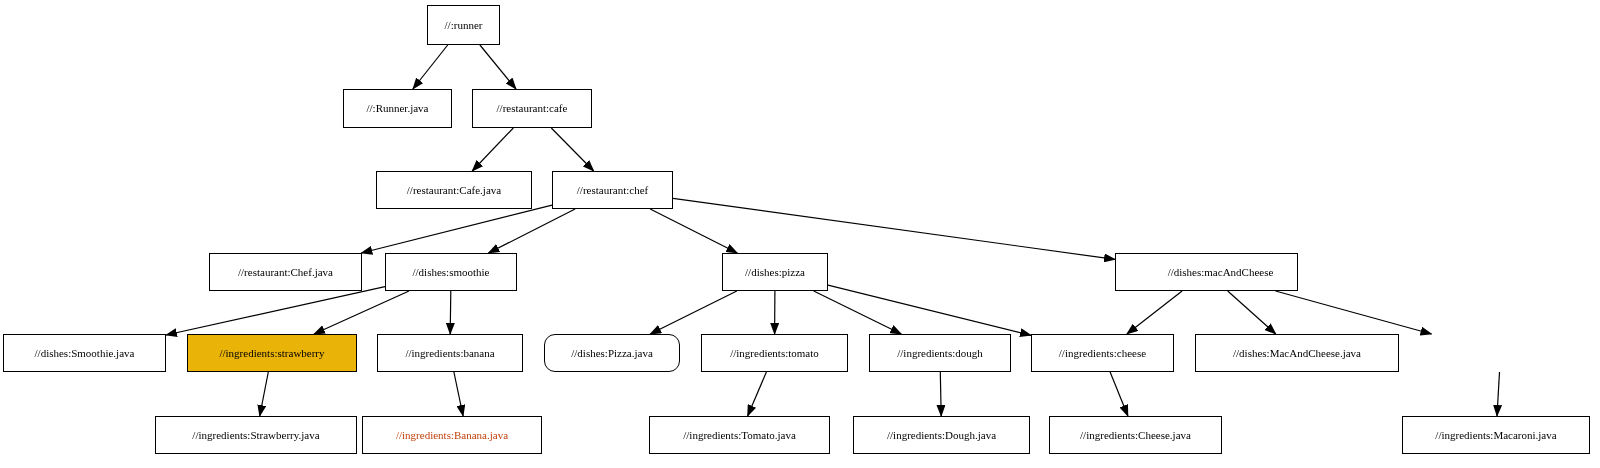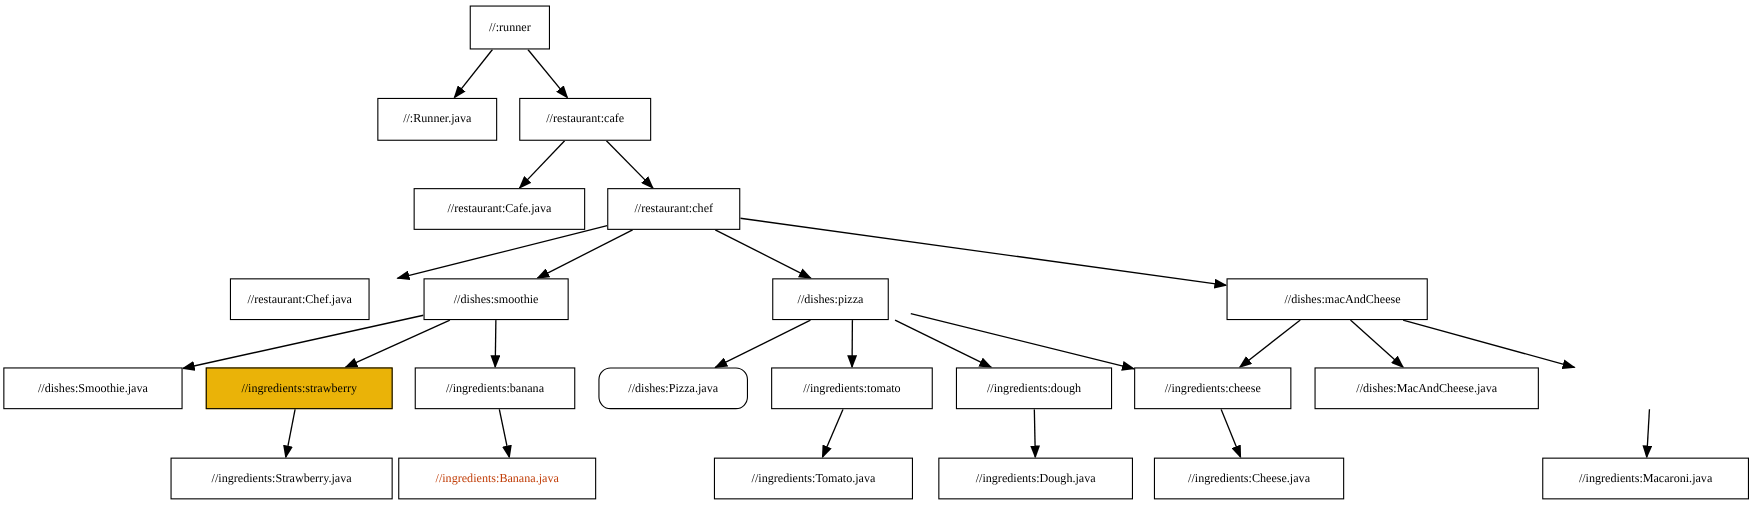--- a/index.html
+++ b/index.html
@@ -74,23 +74,23 @@
         <line x1="1110.1" y1="372.0" x2="1127.9" y2="416.0" stroke="#000000" stroke-width="1.2" marker-end="url(#arrowhead)"></line>
         <line x1="1499.5" y1="372.0" x2="1497.0" y2="416.0" stroke="#000000" stroke-width="1.2" marker-end="url(#arrowhead)"></line>
       </g>
   </svg>
 
 <div class="node" style="left: 427px; top: 5px; width: 73px; height: 40px; border-color: rgb(0, 0, 0); background: rgb(255, 255, 255); color: rgb(0, 0, 0);">//:runner</div>
     <div class="node" style="left: 343px; top: 89px; width: 109px; height: 39px; border-color: rgb(0, 0, 0); background: rgb(255, 255, 255); color: rgb(0, 0, 0);">//:Runner.java</div>
     <div class="node" style="left: 472px; top: 89px; width: 120px; height: 39px; border-color: rgb(0, 0, 0); background: rgb(255, 255, 255); color: rgb(0, 0, 0);">//restaurant:cafe</div>
     <div class="node" style="left: 376px; top: 171px; width: 156px; height: 38px; border-color: rgb(0, 0, 0); background: rgb(255, 255, 255); color: rgb(0, 0, 0);">//restaurant:Cafe.java</div>
     <div class="node" style="left: 552px; top: 171px; width: 121px; height: 38px; border-color: rgb(0, 0, 0); background: rgb(255, 255, 255); color: rgb(0, 0, 0);">//restaurant:chef</div>
-    <div class="node" style="left: 209px; top: 253px; width: 127px; height: 38px; border-color: rgb(0, 0, 0); background: rgb(255, 255, 255); color: rgb(0, 0, 0);">//restaurant:Chef.java</div>
+    <div class="node" style="left: 209px; top: 253px; width: 153px; height: 38px; border-color: rgb(0, 0, 0); background: rgb(255, 255, 255); color: rgb(0, 0, 0);">//restaurant:Chef.java</div>
     <div class="node" style="left: 385px; top: 253px; width: 132px; height: 38px; border-color: rgb(0, 0, 0); background: rgb(255, 255, 255); color: rgb(0, 0, 0);">//dishes:smoothie</div>
-    <div class="node" style="left: 702px; top: 253px; width: 106px; height: 38px; border-color: rgb(0, 0, 0); background: rgb(255, 255, 255); color: rgb(0, 0, 0);">//dishes:pizza</div>
+    <div class="node" style="left: 722px; top: 253px; width: 106px; height: 38px; border-color: rgb(0, 0, 0); background: rgb(255, 255, 255); color: rgb(0, 0, 0);">//dishes:pizza</div>
     <div class="node" style="left: 1115px; top: 253px; width: 183px; height: 38px; border-color: rgb(0, 0, 0); background: rgb(255, 255, 255); color: rgb(0, 0, 0); padding-left: 28px;">//dishes:macAndCheese</div>
     <div class="node" style="left: 3px; top: 334px; width: 163px; height: 38px; border-color: rgb(0, 0, 0); background: rgb(255, 255, 255); color: rgb(0, 0, 0);">//dishes:Smoothie.java</div>
     <div class="node" style="left: 187px; top: 334px; width: 170px; height: 38px; border-color: rgb(0, 0, 0); background: #eab308; color: rgb(0, 0, 0);">//ingredients:strawberry</div>
     <div class="node" style="left: 377px; top: 334px; width: 146px; height: 38px; border-color: rgb(0, 0, 0); background: rgb(255, 255, 255); color: rgb(0, 0, 0);">//ingredients:banana</div>
     <div class="node" style="left: 544px; top: 334px; width: 136px; height: 38px; border-color: rgb(0, 0, 0); background: rgb(255, 255, 255); color: rgb(0, 0, 0); border-radius: 11px;">//dishes:Pizza.java</div>
     <div class="node" style="left: 701px; top: 334px; width: 147px; height: 38px; border-color: rgb(0, 0, 0); background: rgb(255, 255, 255); color: rgb(0, 0, 0);">//ingredients:tomato</div>
     <div class="node" style="left: 869px; top: 334px; width: 142px; height: 38px; border-color: rgb(0, 0, 0); background: rgb(255, 255, 255); color: rgb(0, 0, 0);">//ingredients:dough</div>
     <div class="node" style="left: 1031px; top: 334px; width: 143px; height: 38px; border-color: rgb(0, 0, 0); background: rgb(255, 255, 255); color: rgb(0, 0, 0);">//ingredients:cheese</div>
     <div class="node" style="left: 1195px; top: 334px; width: 204px; height: 38px; border-color: rgb(0, 0, 0); background: rgb(255, 255, 255); color: rgb(0, 0, 0);">//dishes:MacAndCheese.java</div>
     <div class="node" style="left: 155px; top: 416px; width: 202px; height: 38px; border-color: rgb(0, 0, 0); background: rgb(255, 255, 255); color: rgb(0, 0, 0);">//ingredients:Strawberry.java</div>

